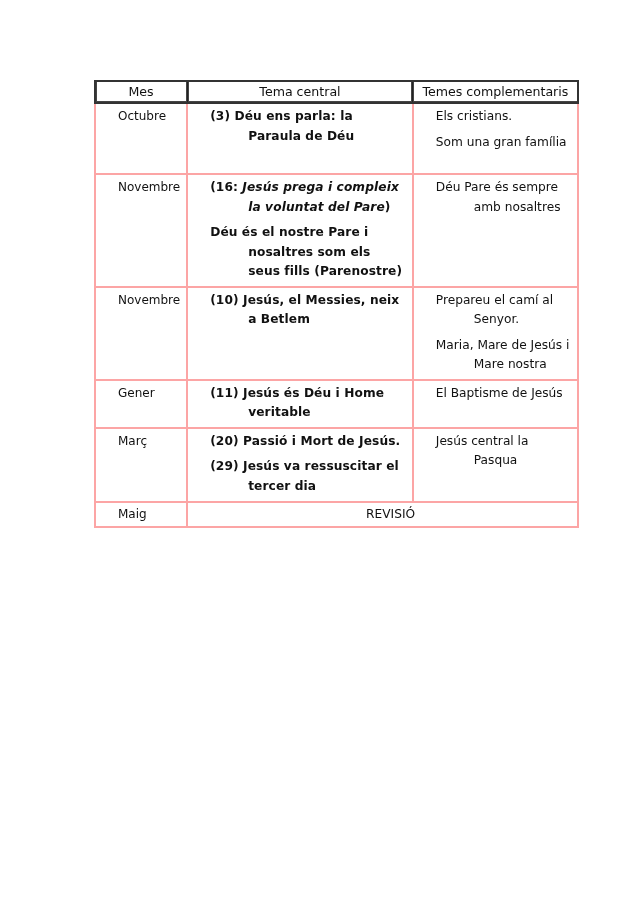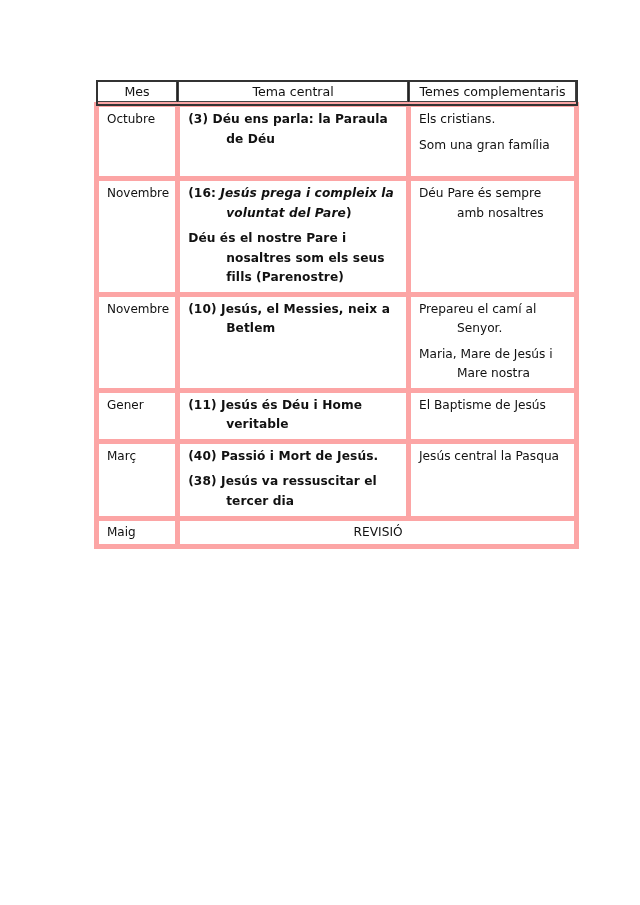--- a/index.html
+++ b/index.html
@@ -23,23 +23,23 @@
     table.plan {
       position: absolute;
       left: 78px;
       top: 80px;
       width: 485px;
       border-collapse: collapse;
       font-size: 12.2px;
       line-height: 19.5px;
     }
     table.plan td, table.plan th {
-      border: 5px solid #fca5a5;
+      border: 2px solid #fca5a5;
       vertical-align: top;
-      padding: 3px 6px 4px 8px;
+      padding: 3px 6px 4px 22px;
     }
     table.plan th {
       font-weight: normal;
       text-align: center;
       height: 18px;
       padding: 2px 4px 1px 4px;
       font-size: 12.6px;
       line-height: 18px;
       border: 1px solid #222;
       box-shadow: inset 0 0 0 1px #444;
@@ -137,22 +137,22 @@
         </td>
         <td class="comp">
           <p>El Baptisme de Jesús</p>
         </td>
       </tr>
 
 
       <tr class="r-mar">
         <td class="month">Març</td>
         <td class="central">
-          <p><span>(40) Passió i Mort de Jesús.</span></p>
-          <p><span>(38) Jesús va ressuscitar el tercer dia</span></p>
+          <p><span>(20) Passió i Mort de Jesús.</span></p>
+          <p><span>(29) Jesús va ressuscitar el tercer dia</span></p>
         </td>
         <td class="comp">
           <p>Jesús central la Pasqua</p>
         </td>
       </tr>
 
 
       <tr class="r-mai">
         <td class="month">Maig</td>
         <td class="revisio" colspan="2">REVISIÓ</td>

